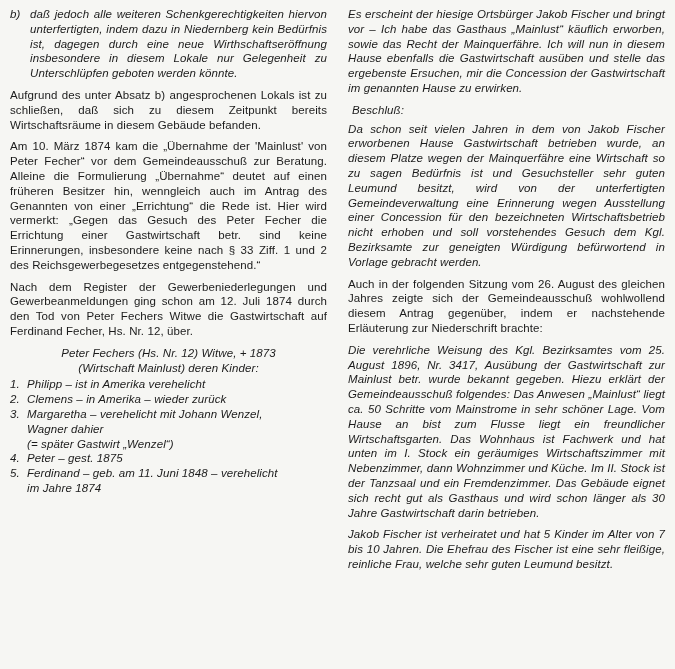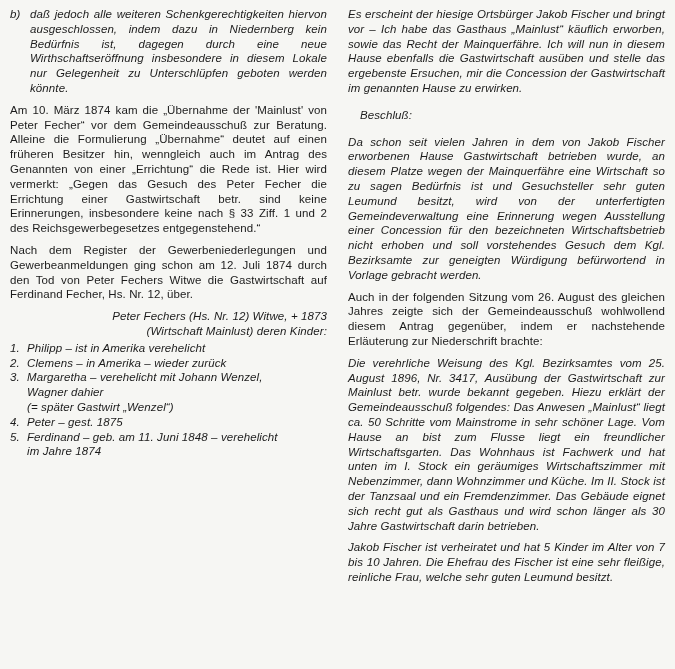--- a/index.html
+++ b/index.html
@@ -36,55 +36,56 @@
     display: flex;
   }
   .hang .marker {
     flex: 0 0 20px;
   }
   .hang .hang-text {
     flex: 1 1 auto;
     text-align: justify;
   }
   .centered-block {
-    text-align: right;
+    text-align: center;
     margin: 0 0 2px 0;
   }
   .list {
     margin: 0 0 7px 0;
   }
   .list-item {
     display: flex;
     text-align: left;
   }
   .list-item .li-num {
     flex: 0 0 17px;
   }
   .list-item .li-text {
     flex: 1 1 auto;
     white-space: pre-line;
   }
   .subhead {
-    margin: 12px;
+    margin: 4px;
     text-align: left;
   }
 </style>
 </head>
 <body>
 
 <div class="page">
 
   <div class="col">
 
     <div class="para hang it">
       <span class="marker">b)</span>
-      <span class="hang-text">daß jedoch alle weiteren Schenkgerechtigkeiten hiervon ausgeschlossen, indem dazu in Niedernberg kein Bedürfnis ist, dagegen durch eine neue Wirthschaftseröffnung insbesondere in diesem Lokale nur Gelegenheit zu Unterschlüpfen geboten werden könnte.</span>
+      <span class="hang-text">daß jedoch alle weiteren Schenkgerechtigkeiten hiervon unterfertigten, indem dazu in Niedernberg kein Bedürfnis ist, dagegen durch eine neue Wirthschaftseröffnung insbesondere in diesem Lokale nur Gelegenheit zu Unterschlüpfen geboten werden könnte.</span>
     </div>
 
 
+    <p class="para">Aufgrund des unter Absatz b) angesprochenen Lokals ist zu schließen, daß sich zu diesem Zeitpunkt bereits Wirtschaftsräume in diesem Gebäude befanden.</p>
 
     <p class="para">Am 10. März 1874 kam die „Übernahme der 'Mainlust' von Peter Fecher“ vor dem Gemeindeausschuß zur Beratung. Alleine die Formulierung „Übernahme“ deutet auf einen früheren Besitzer hin, wenngleich auch im Antrag des Genannten von einer „Errichtung“ die Rede ist. Hier wird vermerkt: „Gegen das Gesuch des Peter Fecher die Errichtung einer Gastwirtschaft betr. sind keine Erinnerungen, insbesondere keine nach § 33 Ziff. 1 und 2 des Reichsgewerbegesetzes entgegenstehend.“</p>
 
     <p class="para">Nach dem Register der Gewerbeniederlegungen und Gewerbeanmeldungen ging schon am 12. Juli 1874 durch den Tod von Peter Fechers Witwe die Gastwirtschaft auf Ferdinand Fecher, Hs. Nr. 12, über.</p>
 
 
     <div class="centered-block it">
       <div>Peter Fechers (Hs. Nr. 12) Witwe, + 1873</div>
       <div>(Wirtschaft Mainlust) deren Kinder:</div>
     </div>

